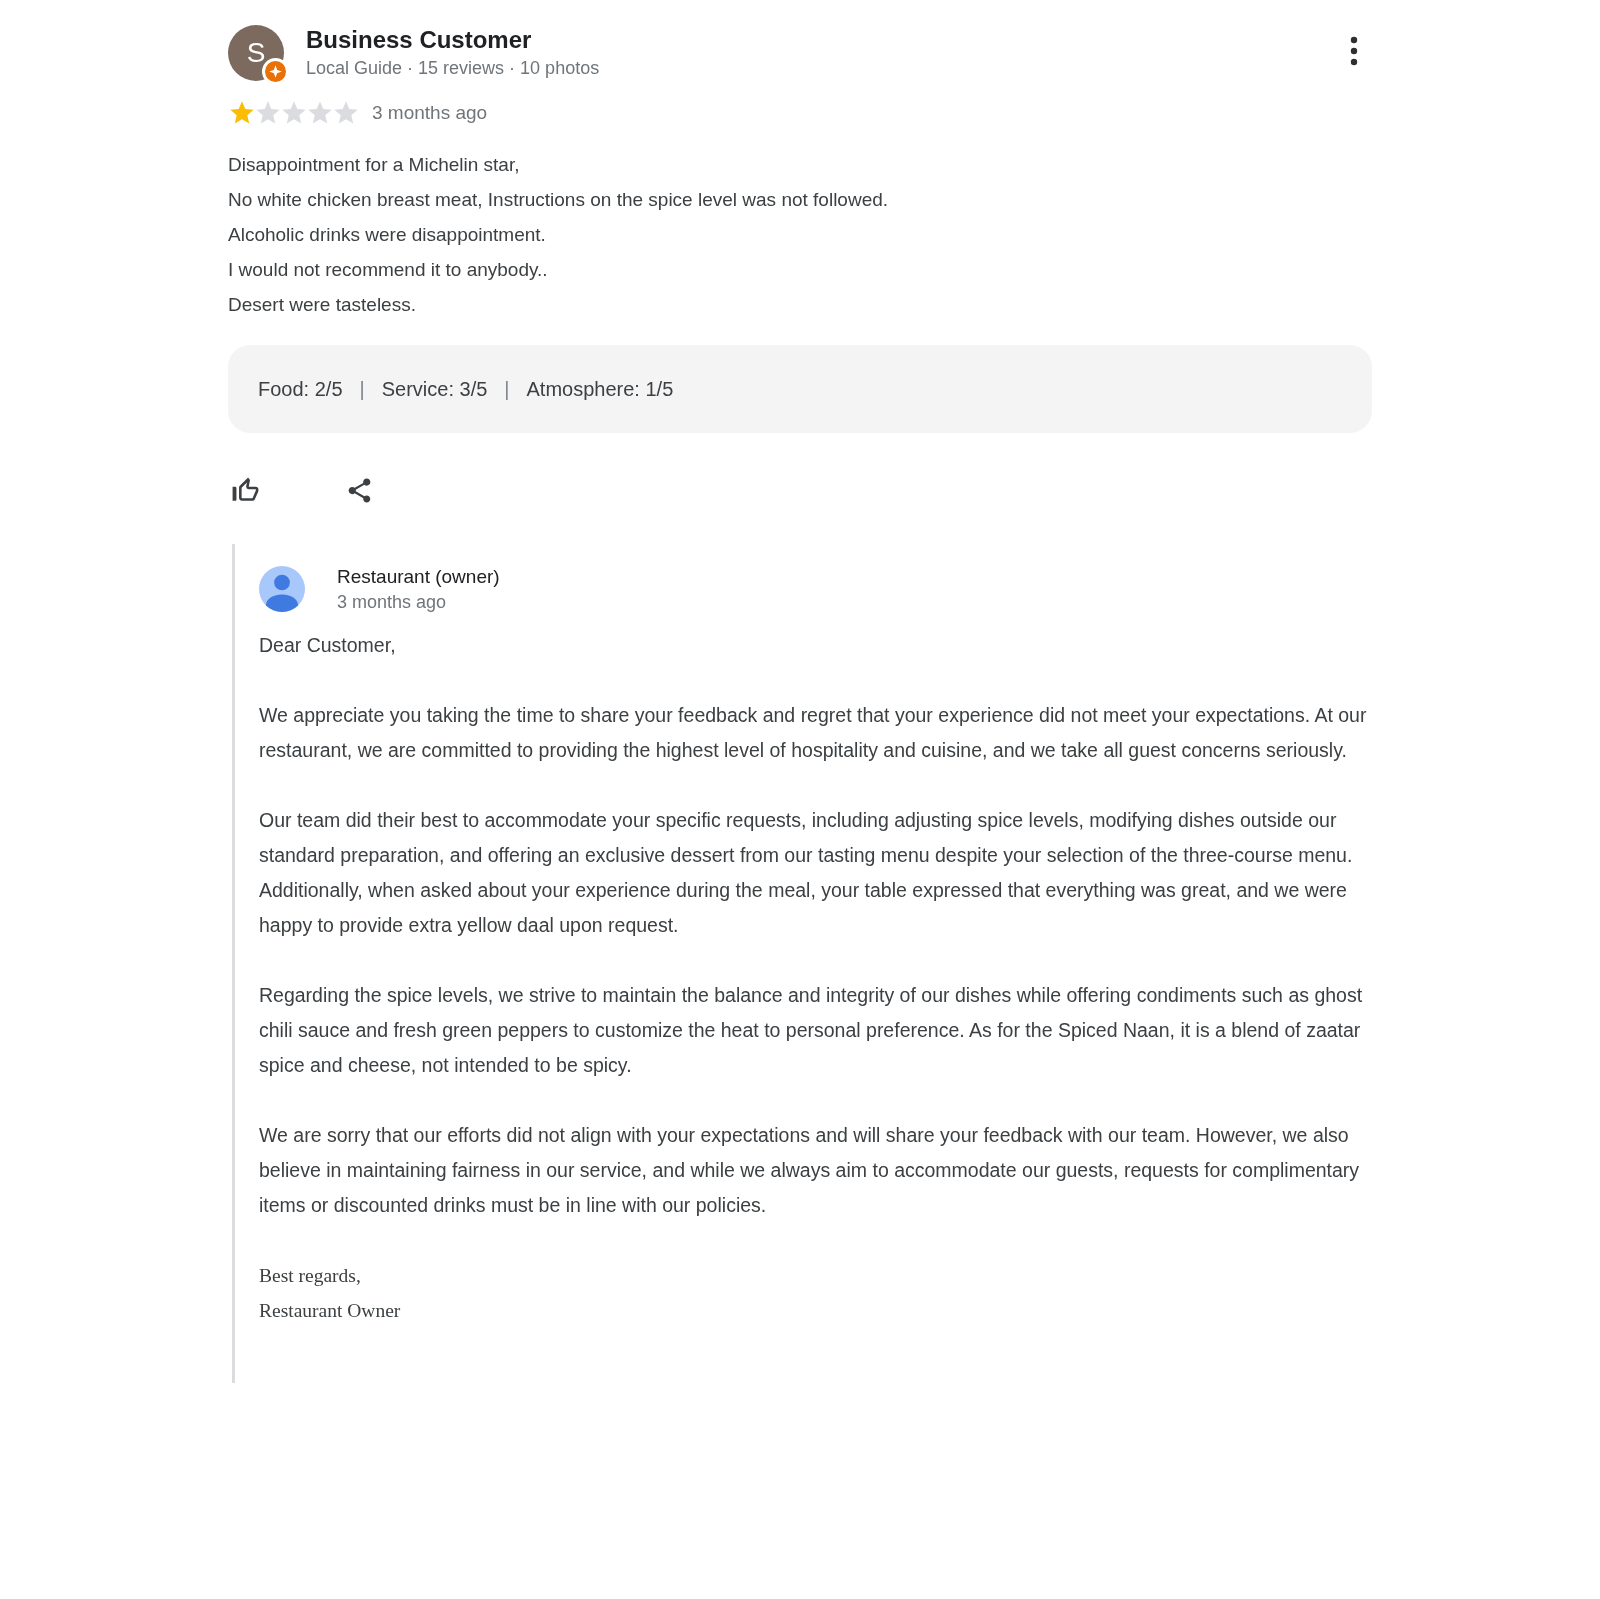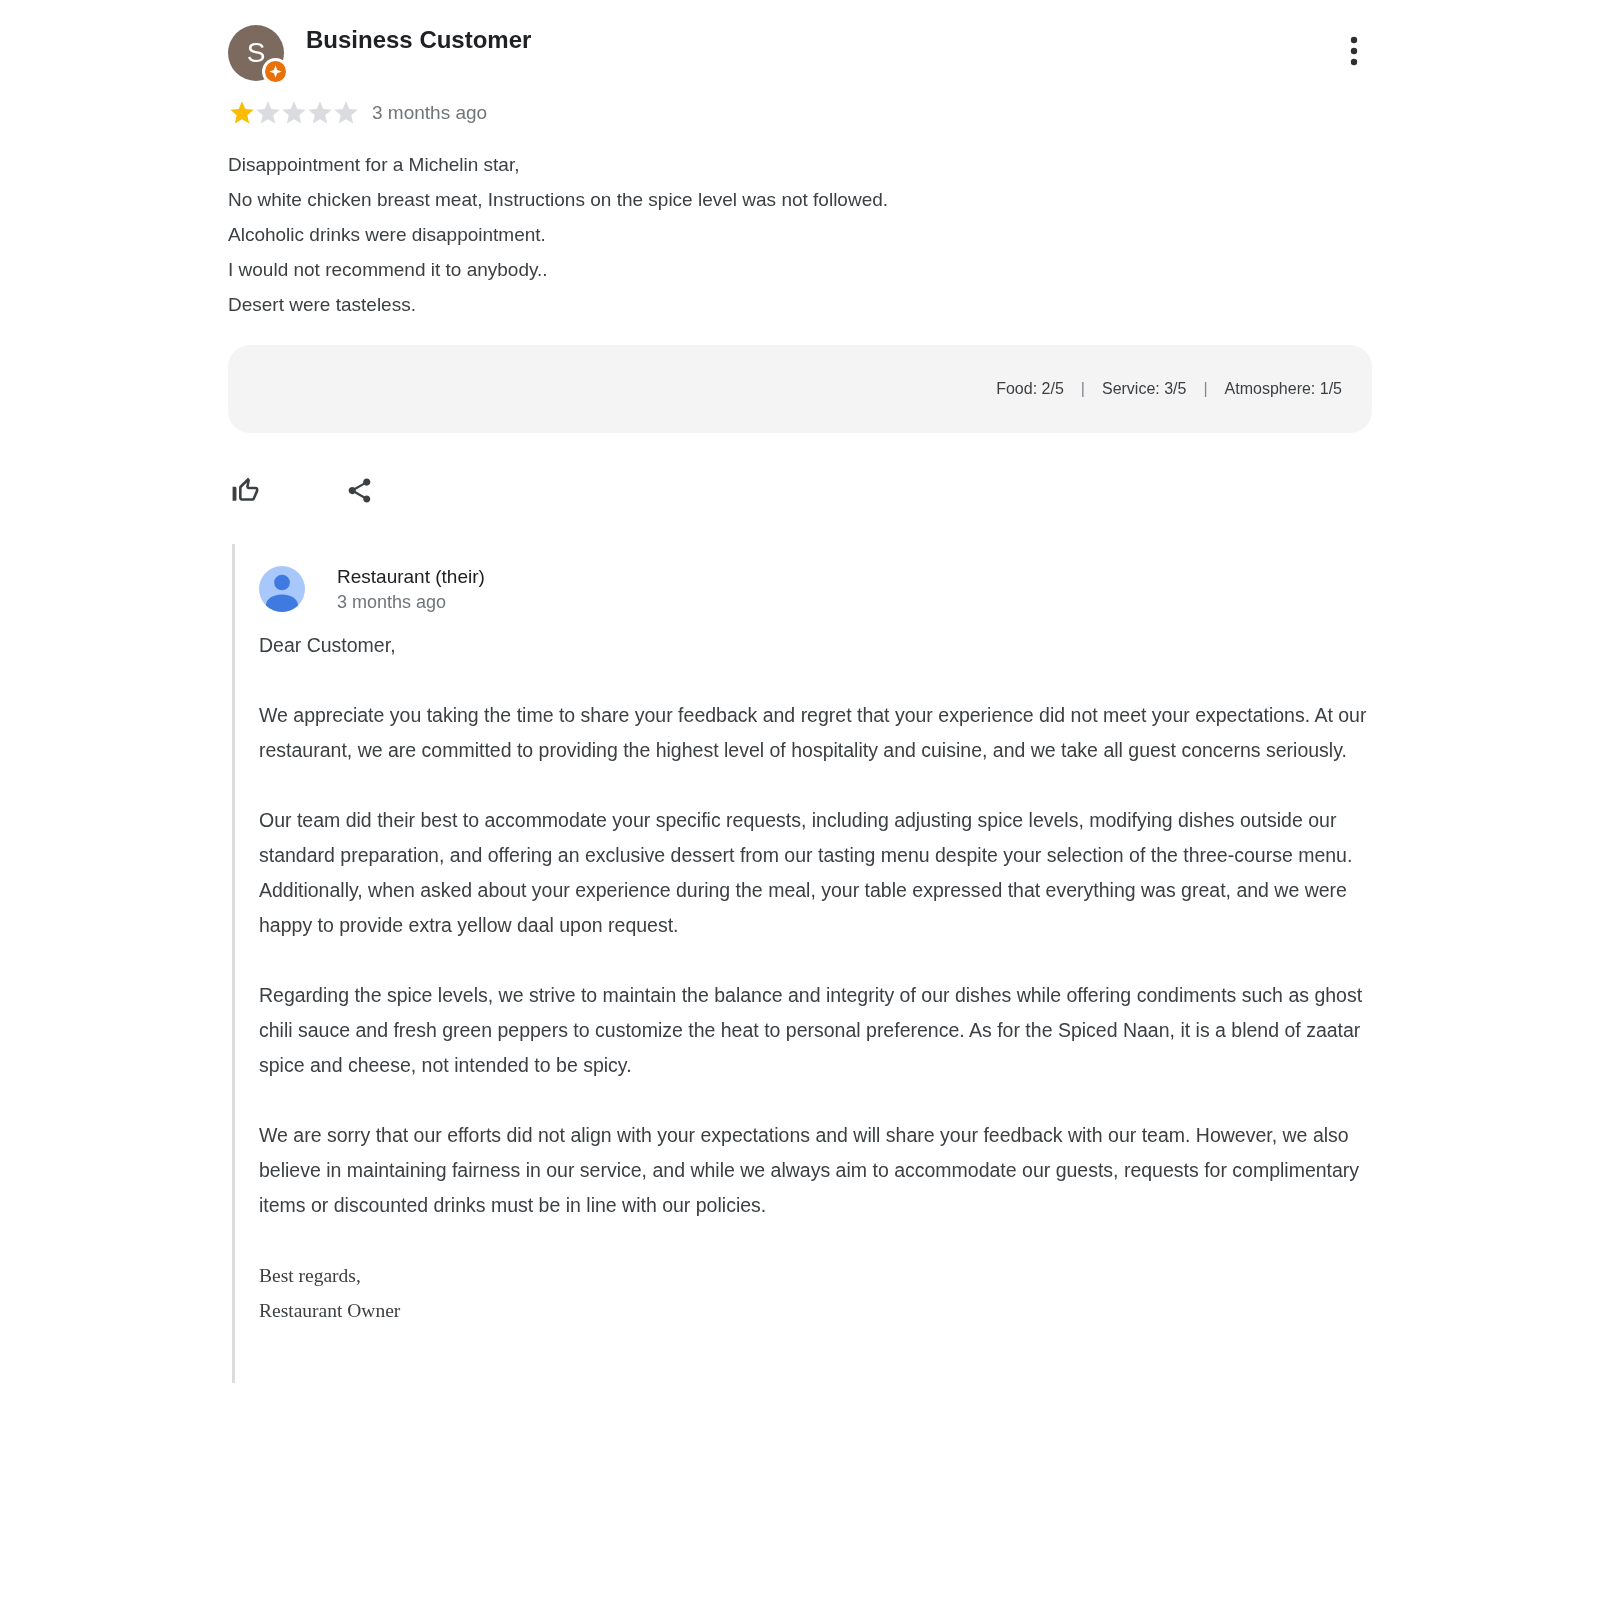--- a/index.html
+++ b/index.html
@@ -41,21 +41,21 @@
   .star svg { display: block; }
   .review-date { font-size: 19px; color: #70757a; margin-left: 14px; }
 
   
   .review-body { margin-top: 20px; font-size: 19px; line-height: 35px; color: #3c4043; }
 
   
   .subratings {
     margin-top: 23px; height: 88px; background: #f4f4f5;
     border-radius: 22px; display: flex; align-items: center;
-    padding: 0 30px; font-size: 16px; color: #3c4043; justify-content: flex-end;
+    padding: 0 30px; font-size: 20px; color: #3c4043;
   }
   .subratings .sep { margin: 0 17px; color: #80868b; }
 
   
   .actions { margin-top: 42px; display: flex; align-items: center; gap: 84px; padding-left: 2px; }
   .action-btn { background: none; border: none; cursor: pointer; padding: 0; }
   .action-btn svg { display: block; }
 
   
   .owner-response {
@@ -90,20 +90,21 @@
           <span>S</span>
         </div>
         <div class="lg-badge">
           <svg width="15" height="15" viewBox="0 0 24 24">
             <polygon points="12,2 14.6,9.4 22,12 14.6,14.6 12,22 9.4,14.6 2,12 9.4,9.4" fill="#ffffff"></polygon>
           </svg>
         </div>
       </div>
       <div class="header-text">
         <div class="author">Business Customer</div>
+        <div class="meta">Local Guide · 15 reviews · 10 photos</div>
       </div>
       <button class="more-btn">
         <svg width="24" height="36" viewBox="0 0 24 36">
           <circle cx="12" cy="7" r="3.2" fill="#2d2f31"></circle>
           <circle cx="12" cy="18" r="3.2" fill="#2d2f31"></circle>
           <circle cx="12" cy="29" r="3.2" fill="#2d2f31"></circle>
         </svg>
       </button>
     </div>
 
@@ -171,21 +172,21 @@
   <div class="owner-response">
 
     <div class="resp-header">
       <div class="resp-avatar">
         <svg width="46" height="46" viewBox="0 0 24 24">
           <circle cx="12" cy="8.6" r="4.1" fill="#3f7ae0"></circle>
           <path fill="#3f7ae0" d="M12 14.9c-5.2 0-8.4 2.7-8.4 5.8V24h16.8v-3.3c0-3.1-3.2-5.8-8.4-5.8z"></path>
         </svg>
       </div>
       <div>
-        <div class="resp-name">Restaurant (their)</div>
+        <div class="resp-name">Restaurant (owner)</div>
         <div class="resp-date">3 months ago</div>
       </div>
     </div>
 
     <div class="resp-body">
       <p>Dear Customer,</p>
       <p>We appreciate you taking the time to share your feedback and regret that your experience did not meet your expectations. At our restaurant, we are committed to providing the highest level of hospitality and cuisine, and we take all guest concerns seriously.</p>
       <p>Our team did their best to accommodate your specific requests, including adjusting spice levels, modifying dishes outside our standard preparation, and offering an exclusive dessert from our tasting menu despite your selection of the three-course menu. Additionally, when asked about your experience during the meal, your table expressed that everything was great, and we were happy to provide extra yellow daal upon request.</p>
       <p>Regarding the spice levels, we strive to maintain the balance and integrity of our dishes while offering condiments such as ghost chili sauce and fresh green peppers to customize the heat to personal preference. As for the Spiced Naan, it is a blend of zaatar spice and cheese, not intended to be spicy.</p>
       <p>We are sorry that our efforts did not align with your expectations and will share your feedback with our team. However, we also believe in maintaining fairness in our service, and while we always aim to accommodate our guests, requests for complimentary items or discounted drinks must be in line with our policies.</p>

